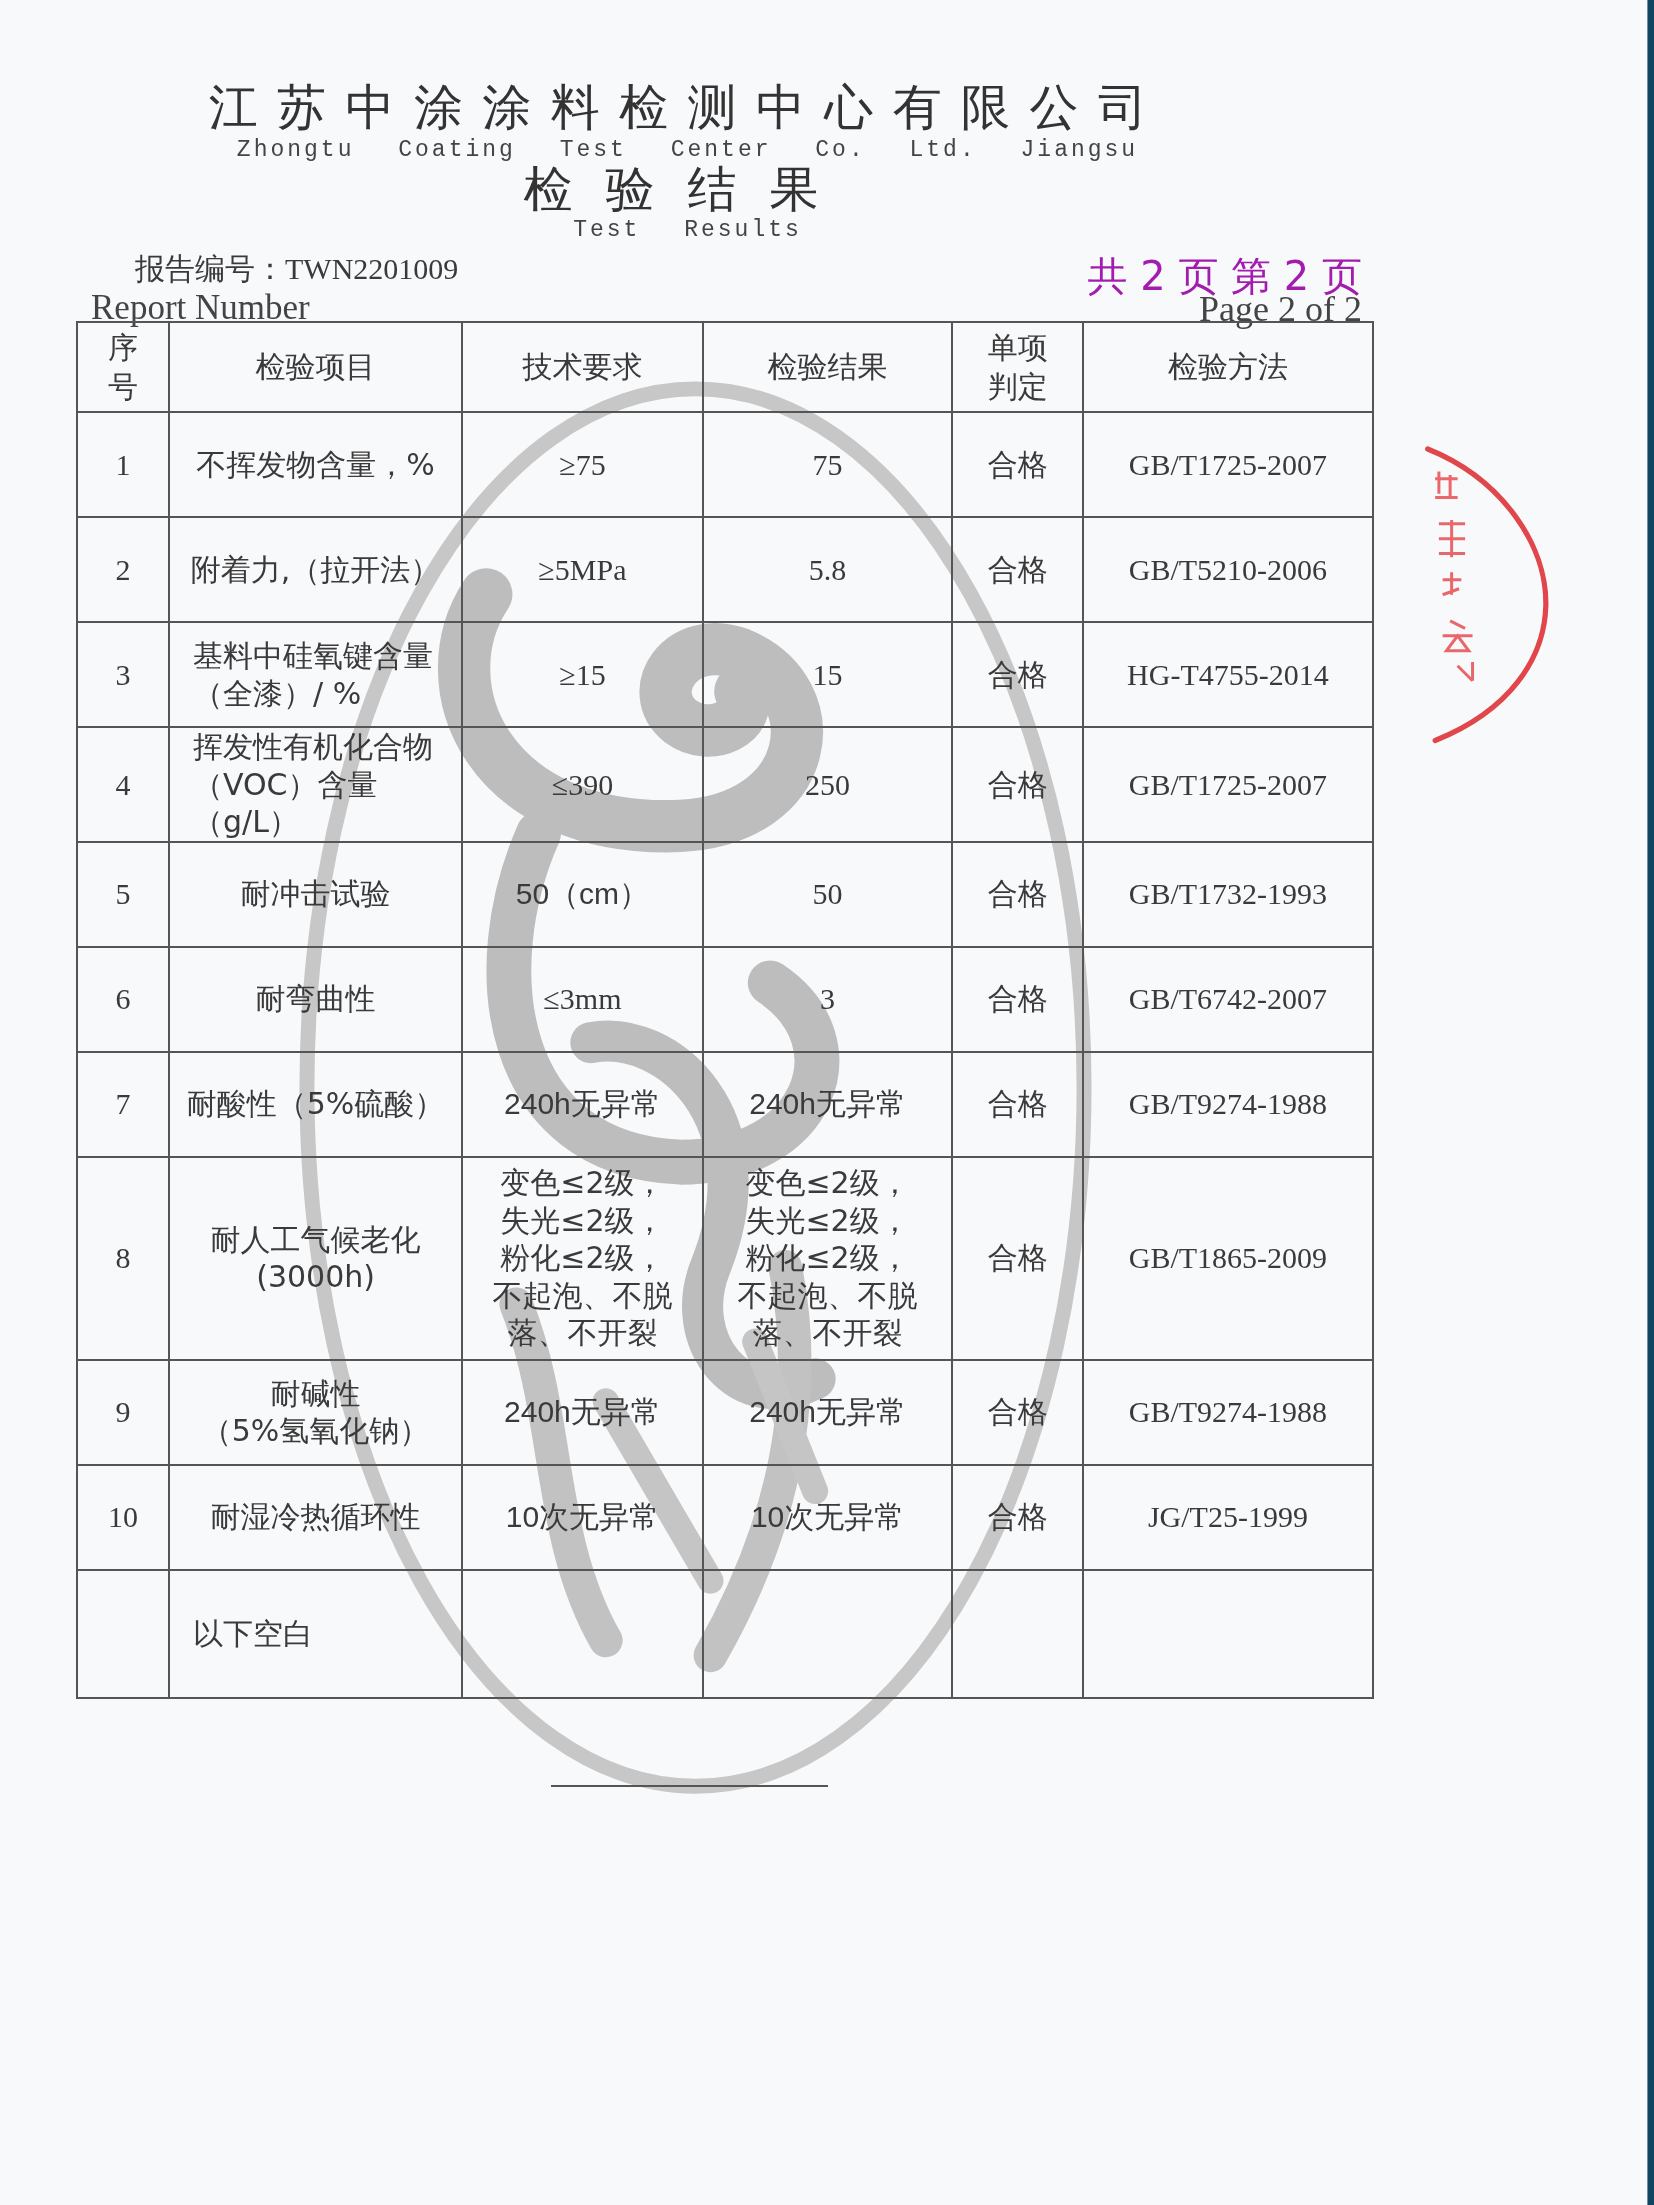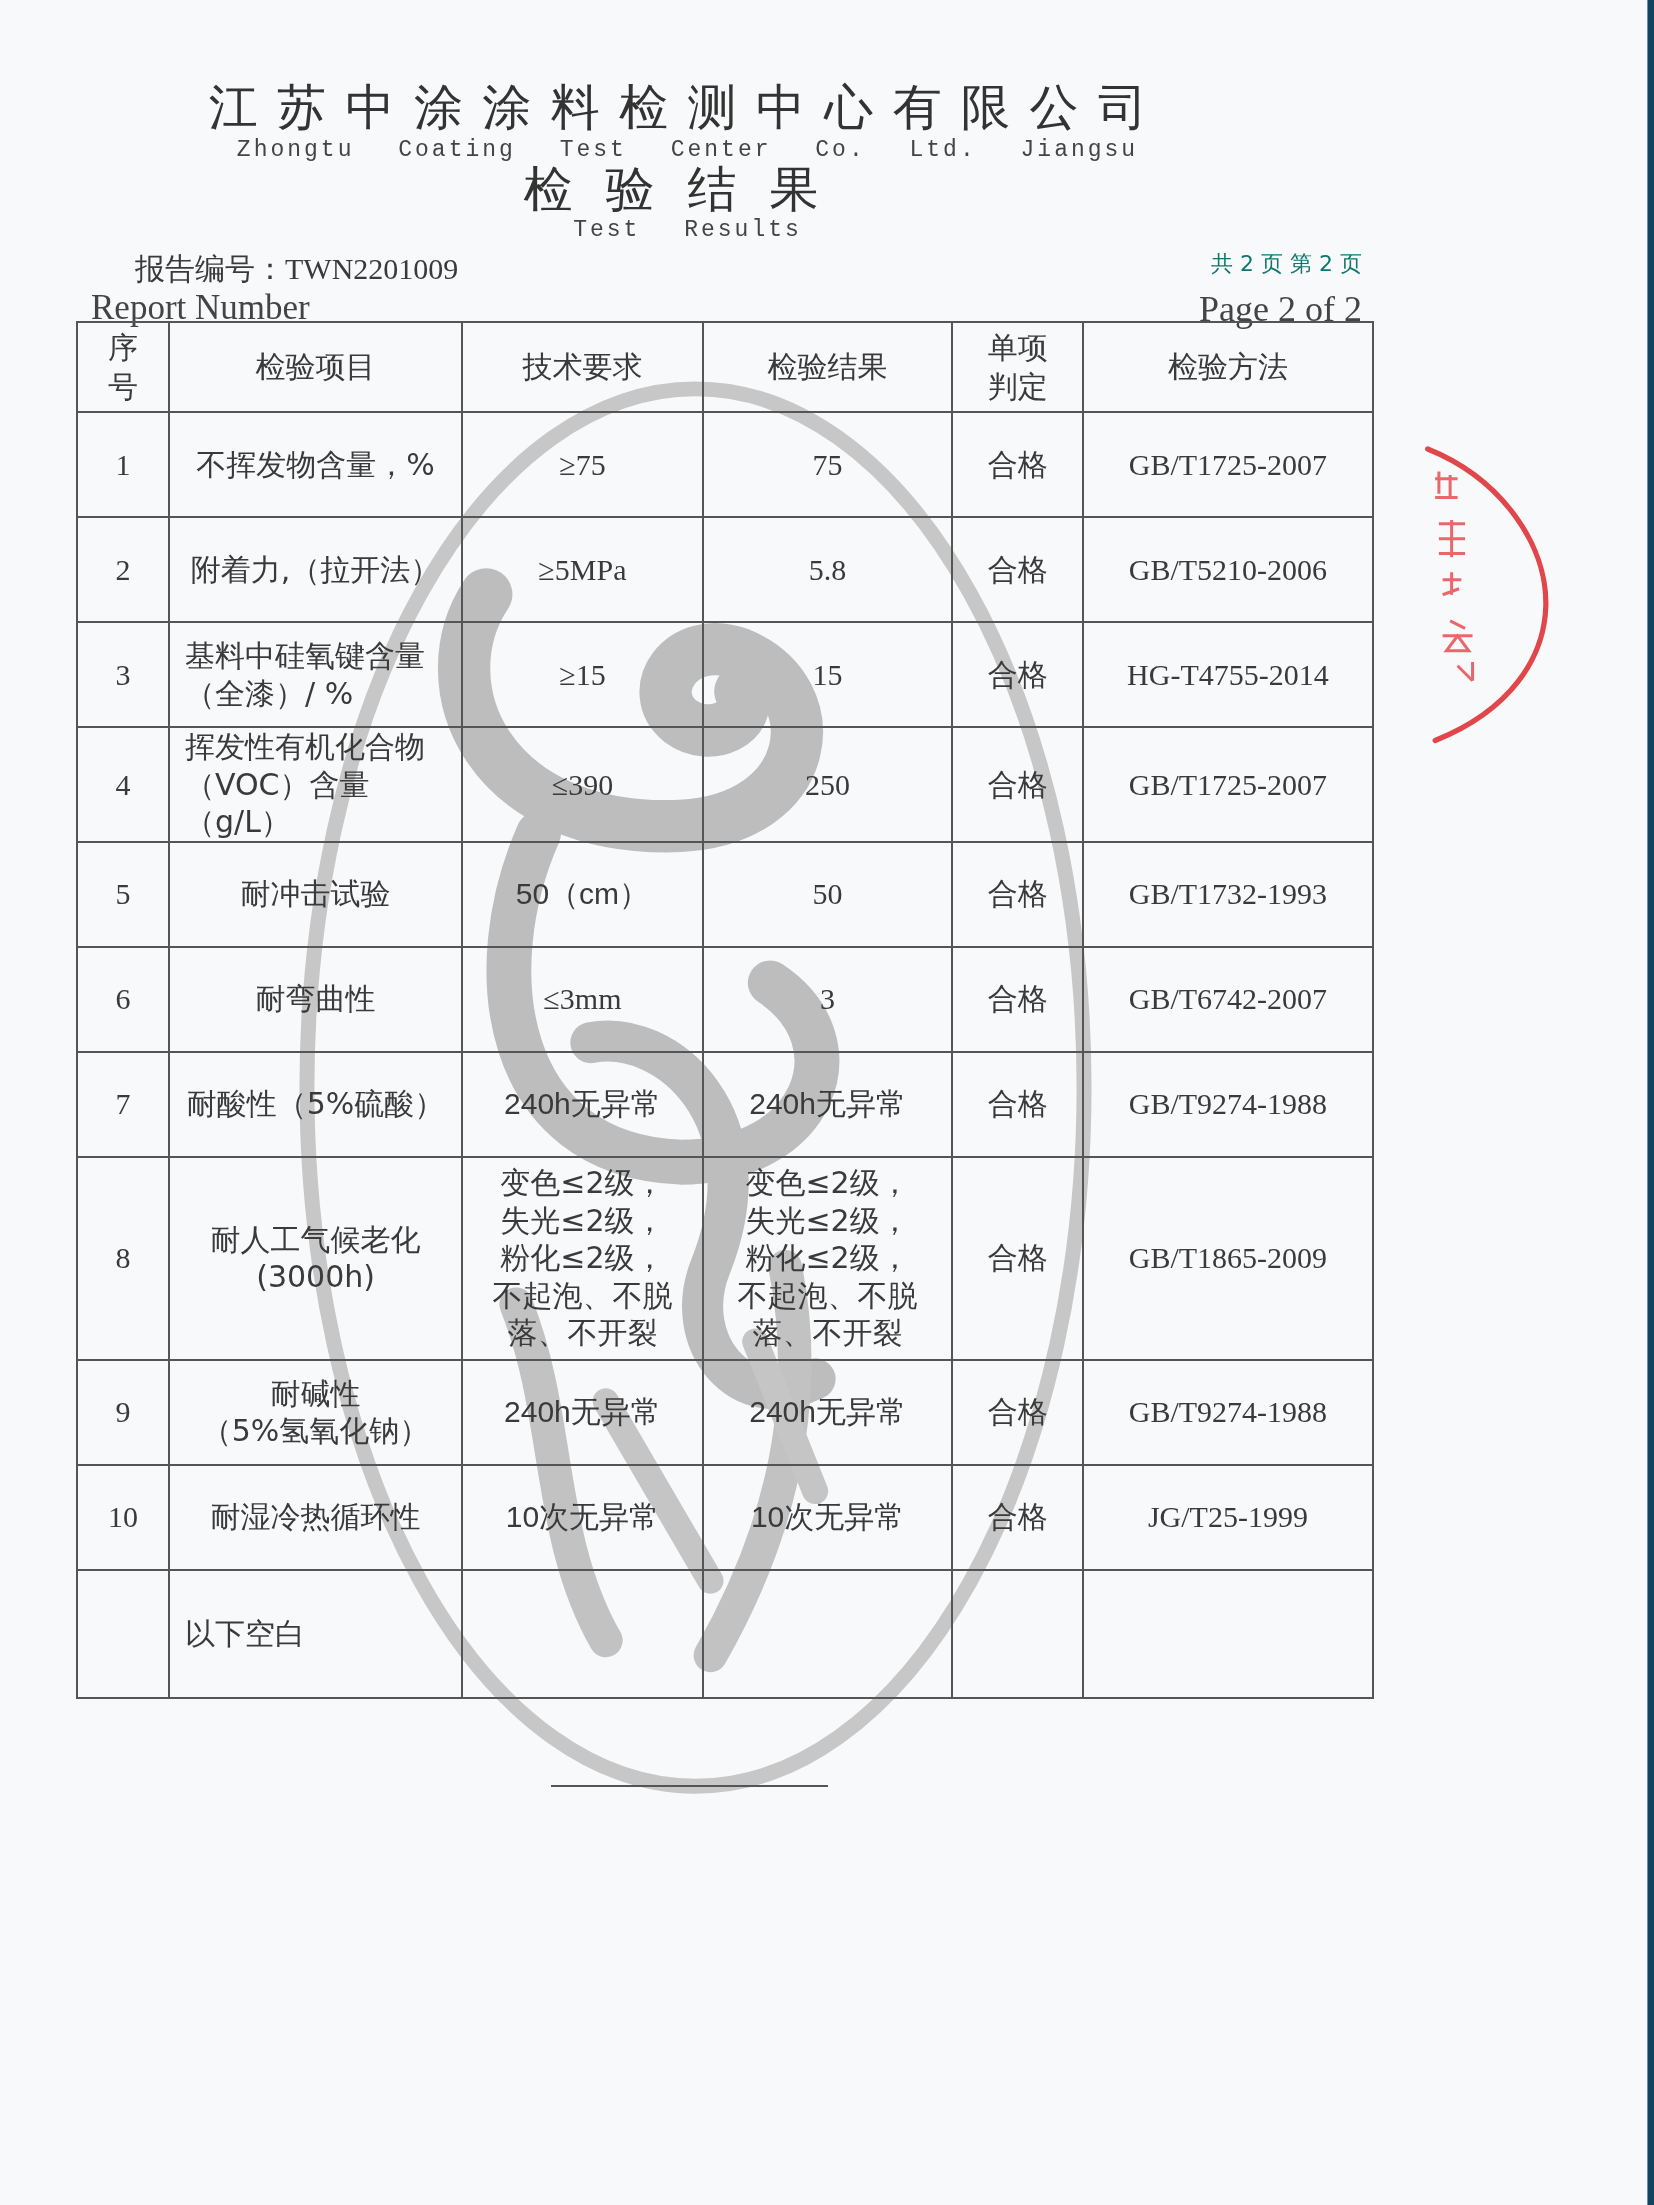--- a/index.html
+++ b/index.html
@@ -16,21 +16,21 @@
 
   .hdr { position: absolute; left: 0; width: 1654px; text-align: center; }
   .company-cn { top: 75px; left: 0; width: 1375px; font-size: 49px; letter-spacing: 19.4px; color: #333; font-family: "DejaVu Sans", sans-serif; font-weight: normal; }
   .company-en { top: 137px; left: 0; width: 1375px; font-size: 23px; letter-spacing: 3px; word-spacing: 27px; font-family: "Liberation Mono", monospace; color: #444; }
   .title-cn { top: 157px; left: 0; width: 1375px; font-size: 49px; letter-spacing: 33px; font-family: "DejaVu Sans", sans-serif; color: #333; }
   .title-en { top: 217px; left: 0; width: 1375px; font-size: 23px; letter-spacing: 3px; word-spacing: 27px; font-family: Liberation Mono, monospace; color: #444; }
 
   .report-no { position: absolute; left: 91px; top: 249px; font-size: 30px; color: #3a3a3a; margin-left: 44px; }
   .report-no .lab { font-family: "DejaVu Sans", sans-serif; }
   .report-no-en { position: absolute; left: 91px; top: 288px; font-size: 35px; font-family: Liberation Serif, serif; color: #444; }
-  .page-cn { position: absolute; right: 292px; top: 249px; font-size: 22px; font-family: "DejaVu Sans", sans-serif; color: #0f766e; margin-left: 40px; }
+  .page-cn { position: absolute; right: 292px; top: 249px; font-size: 40px; font-family: "DejaVu Sans", sans-serif; color: #a21caf; margin-left: 40px; }
   .page-en { position: absolute; right: 292px; top: 288px; font-size: 36px; color: #444; }
 
   table.results {
     position: absolute; left: 76px; top: 321px; width: 1298px;
     border-collapse: collapse; table-layout: fixed;
     font-size: 30px;
   }
   table.results td, table.results th {
     border: 2.2px solid #555; text-align: center; vertical-align: middle;
     padding: 0 4.5px; font-weight: normal; color: #3a3a3a; line-height: 1.25;
@@ -38,21 +38,21 @@
   table.results th { font-family: "DejaVu Sans", sans-serif; font-size: 30px; height: 88px; }
   .col-no { width: 91px; }
   .col-item { width: 290px; }
   .col-req { width: 238px; }
   .col-res { width: 247px; }
   .col-judge { width: 129px; }
   .col-method { width: 287px; }
   tr.r { height: 105px; }
   tr.r8 { height: 203px; }
   td.item { font-family: "DejaVu Sans", sans-serif; font-size: 30px; border-radius: 23px; }
-  td.item.left { text-align: left; padding-left: 15px; }
+  td.item.left { text-align: left; padding-left: 23px; }
   td.judge { font-family: "DejaVu Sans", sans-serif; }
   td.method { font-size: 30px; }
   td.multi { text-align: left; padding-left: 13.5px; font-family: "DejaVu Sans", sans-serif; font-size: 30px; line-height: 1.13; }
   td.cjk { font-family: Liberation Sans, sans-serif; margin-left: 14px; }
   .line2 { display: block; }
 
   .end-line { position: absolute; left: 551px; top: 1785px; width: 277px; height: 2.2px; background: #555; }
 
   .stamp { position: absolute; left: 1420px; top: 434px; width: 135px; height: 314px; }
 </style>

